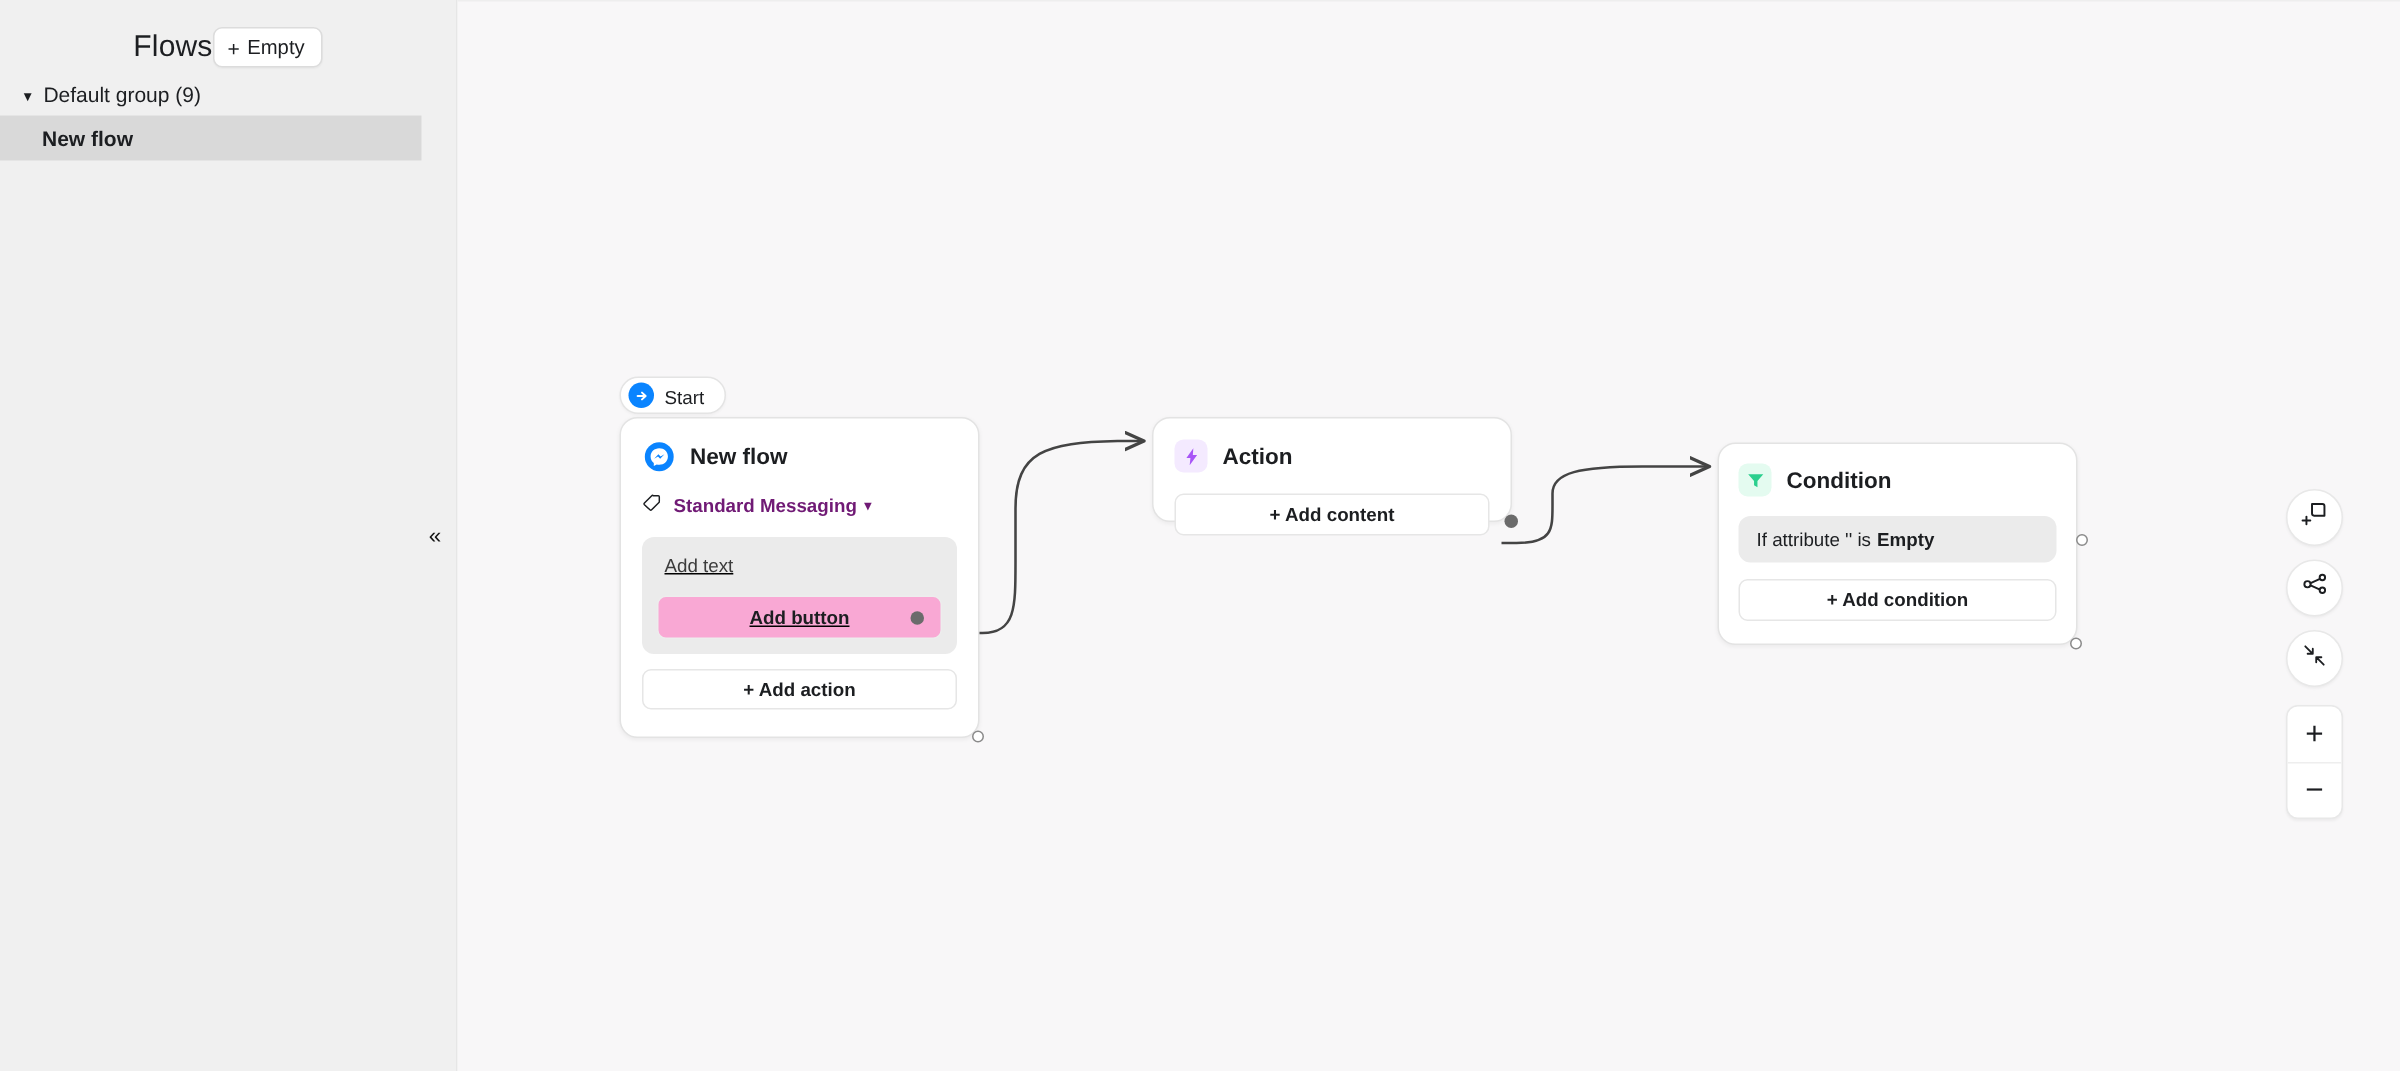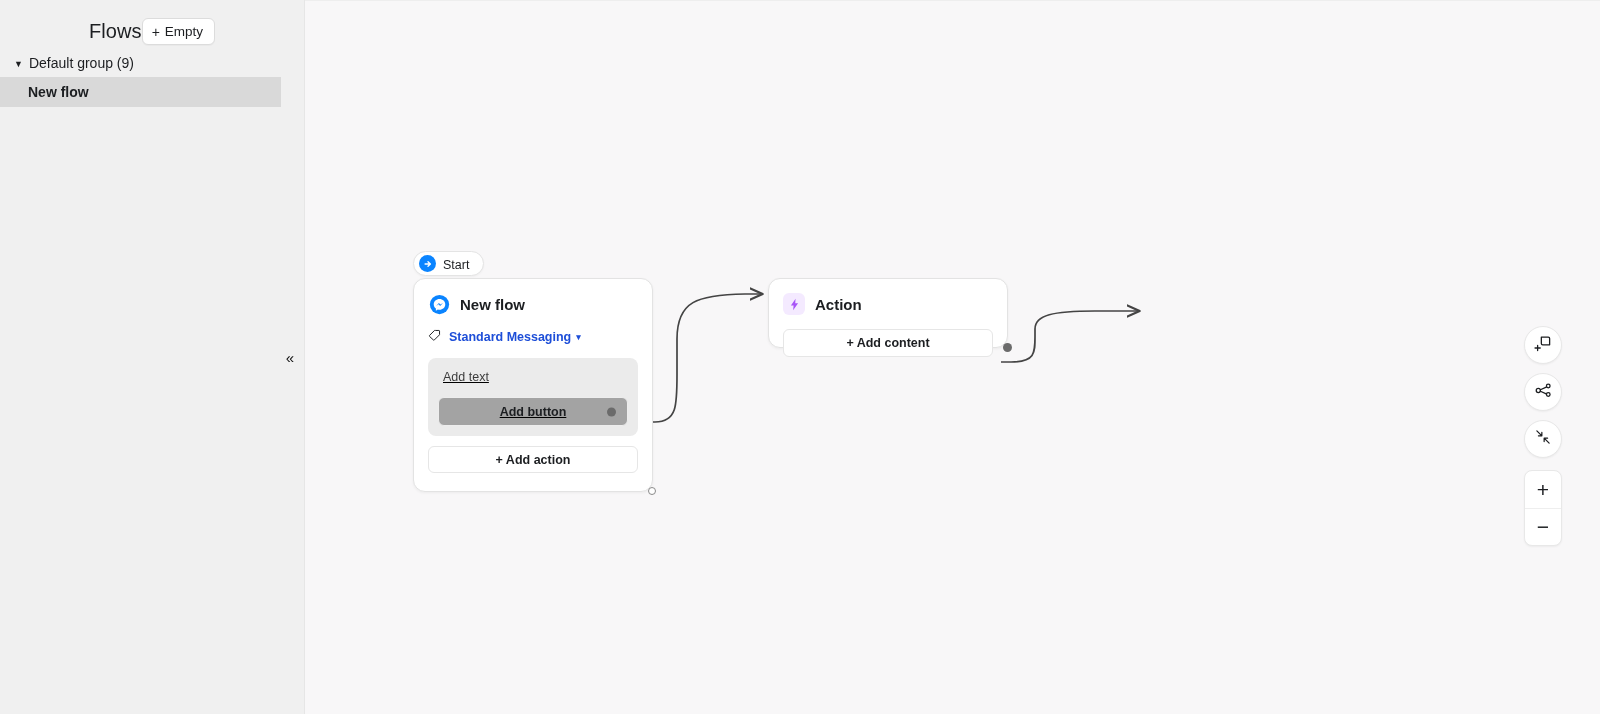--- a/index.html
+++ b/index.html
@@ -89,33 +89,33 @@
     width: 22px; height: 22px; border-radius: 6px;
     display: inline-flex; align-items: center; justify-content: center;
     flex: 0 0 22px;
   }
   .icon-msgr { background: transparent; }
 
   
   #node-flow { left: 108px; top: 277px; width: 240px; height: 214px; padding: 14px 14px 0 14px; }
   .subrow {
     display: flex; align-items: center; gap: 8px;
-    margin-top: 14px; font-size: 12.5px; font-weight: 700; color: #1d4ed8;
+    margin-top: 14px; font-size: 12.5px; font-weight: 700; color: #701a75;
     cursor: pointer;
   }
   .subrow .dd { font-size: 9px; margin-left: -3px; }
   .content-panel {
     margin-top: 13px; background: #ebebeb; border-radius: 8px;
     padding: 12px 10px 10px 10px;
     text-decoration: underline;
   }
   .add-text { font-size: 12.5px; color: #3c3c3c; padding: 0 4px 0 5px; }
   .btn-row {
     position: relative; margin-top: 13px;
-    background: #a3a3a3; border: 1px solid #ededed; border-radius: 6px;
+    background: #f9a8d4; border: 1px solid #ededed; border-radius: 6px;
     height: 29px; display: flex; align-items: center; justify-content: center;
     font-size: 12.5px; font-weight: 700; color: #1c1e21; cursor: pointer;
   }
   .handle-dot-filled {
     width: 9px; height: 9px; border-radius: 50%;
     background: #6b6b6b; position: absolute;
   }
   .btn-row .handle-dot-filled { right: 11px; top: 50%; transform: translateY(-50%); }
   .wide-btn {
     margin-top: 10px; background: #ffffff;
@@ -255,20 +255,42 @@
             </svg>
         </span>
         <span class="node-title">Action</span>
       </div>
       <div class="wide-btn">
         <span>+ Add content</span>
       </div>
       <span class="handle-dot-filled" style="right:-5px; bottom:-5px;"></span>
     </div>
 
+    <div class="node" id="node-condition">
+      <div class="node-head">
+        <span class="icon-sq" style="background:#e4fbf0;">
+          <svg width="13" height="13" viewBox="0 0 16 16">
+              <path d="M1.8 2.6h12.4l-4.8 5.6v5.1l-2.8-1.7V8.2z" fill="#2bcf8e"></path>
+            </svg>
+        </span>
+        <span class="node-title">Condition</span>
+      </div>
+
+      <div class="cond-row">
+        <span>If attribute '' is</span>
+        <b style="margin-left:4px;">Empty</b>
+        <span class="handle-dot-hollow" style="right:-21px; top:50%; transform:translateY(-50%);"></span>
+      </div>
+
+      <div class="wide-btn">
+        <span>+ Add condition</span>
+      </div>
+
+      <span class="handle-dot-hollow" style="right:-4px; bottom:-4px;"></span>
+    </div>
 
     <div class="toolbar">
       <div class="tool-circle">
         <span>
           <svg width="19" height="19" viewBox="0 0 22 22">
             <path d="M8.5 3.5h8a1.6 1.6 0 011.6 1.6v7.4h-8a1.6 1.6 0 01-1.6-1.6z" fill="none" stroke="#1c1e21" stroke-width="1.5" stroke-linejoin="round"></path>
             <path d="M4.2 13.2v6M1.2 16.2h6" stroke="#1c1e21" stroke-width="1.5" stroke-linecap="round"></path>
           </svg>
         </span>
       </div>

